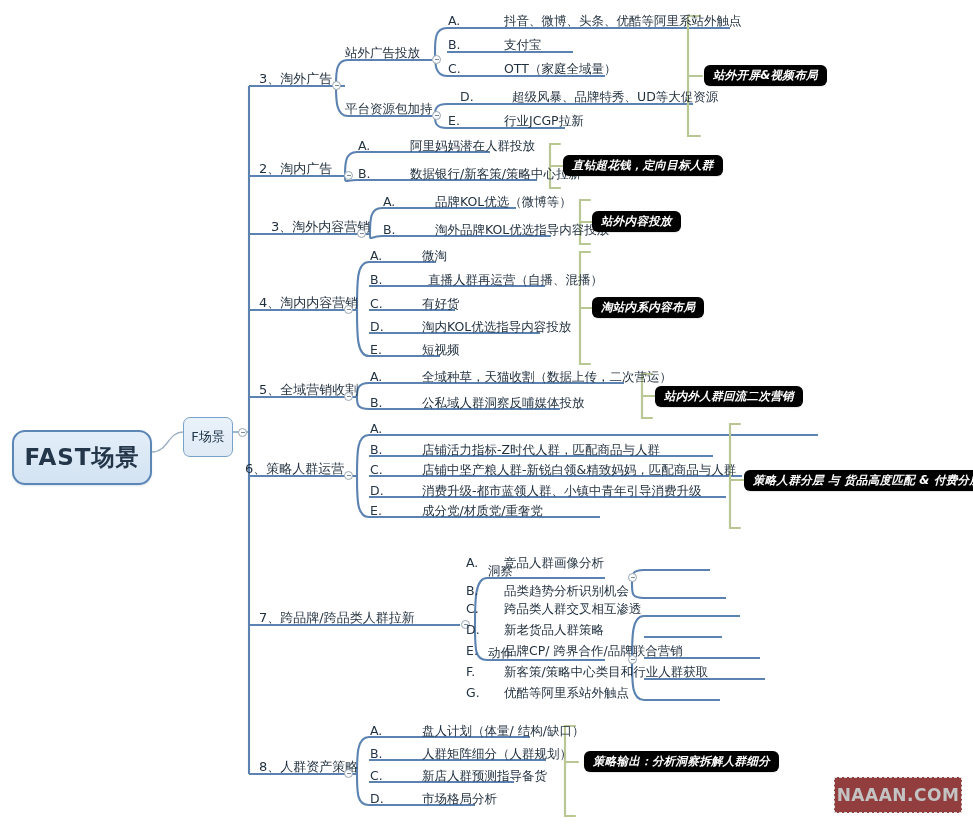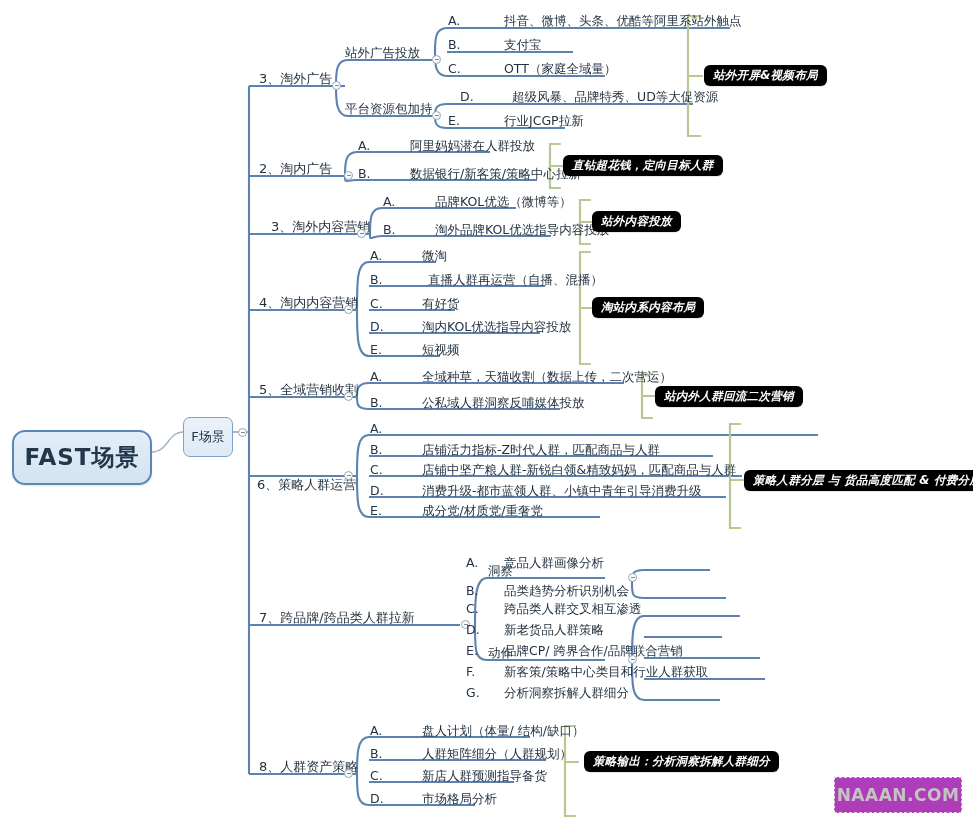--- a/index.html
+++ b/index.html
@@ -88,21 +88,21 @@
     background: #7d8b98;
   }
 
   
   .watermark {
     position: absolute;
     right: 11px; bottom: 12px;
     width: 128px; height: 36px;
     display: flex; align-items: center; justify-content: center;
     border: 1px dashed #d8d8d8;
-    background: #a21caf;
+    background: #7f1d1d;
     color: #b9b9b9;
     font-size: 17px;
     font-weight: 700;
     letter-spacing: .5px;
     opacity: .85;
   }
 </style>
 </head>
 <body>
 
@@ -293,21 +293,21 @@
   <div class="txt cat" style="left:259px; top:383px;">5、全域营销收割</div>
   <div class="toggle" style="left:344px; top:392px;"></div>
 
   <div class="txt letter" style="left:370px; top:370px;">A.</div>
   <div class="txt leaf" style="left:422px; top:370px;">全域种草，天猫收割（数据上传，二次营运）</div>
   <div class="txt letter" style="left:370px; top:396px;">B.</div>
   <div class="txt leaf" style="left:422px; top:396px;">公私域人群洞察反哺媒体投放</div>
 
   <div class="pill" style="left:655px; top:386px;">站内外人群回流二次营销</div>
 
-  <div class="txt cat" style="left:257px; top:462px;margin-top:16px;">6、策略人群运营</div>
+  <div class="txt cat" style="left:245px; top:462px;">6、策略人群运营</div>
   <div class="toggle" style="left:344px; top:471px;"></div>
 
   <div class="txt letter" style="left:370px; top:422px;">A.</div>
   <div class="txt letter" style="left:370px; top:443px;">B.</div>
   <div class="txt leaf" style="left:422px; top:443px;">店铺活力指标-Z时代人群，匹配商品与人群</div>
   <div class="txt letter" style="left:370px; top:463px;">C.</div>
   <div class="txt leaf" style="left:422px; top:463px;">店铺中坚产粮人群-新锐白领&amp;精致妈妈，匹配商品与人群</div>
   <div class="txt letter" style="left:370px; top:484px;">D.</div>
   <div class="txt leaf" style="left:422px; top:484px;">消费升级-都市蓝领人群、小镇中青年引导消费升级</div>
   <div class="txt letter" style="left:370px; top:504px;">E.</div>
@@ -330,21 +330,21 @@
 
   <div class="txt letter" style="left:466px; top:602px;">C.</div>
   <div class="txt leaf" style="left:504px; top:602px;">跨品类人群交叉相互渗透</div>
   <div class="txt letter" style="left:466px; top:623px;">D.</div>
   <div class="txt leaf" style="left:504px; top:623px;">新老货品人群策略</div>
   <div class="txt letter" style="left:466px; top:644px;">E.</div>
   <div class="txt leaf" style="left:504px; top:644px;">品牌CP/ 跨界合作/品牌联合营销</div>
   <div class="txt letter" style="left:466px; top:665px;">F.</div>
   <div class="txt leaf" style="left:504px; top:665px;">新客策/策略中心类目和行业人群获取</div>
   <div class="txt letter" style="left:466px; top:686px;">G.</div>
-  <div class="txt leaf" style="left:504px; top:686px;">分析洞察拆解人群细分</div>
+  <div class="txt leaf" style="left:504px; top:686px;">优酷等阿里系站外触点</div>
 
   <div class="txt cat" style="left:259px; top:760px;">8、人群资产策略</div>
   <div class="toggle" style="left:344px; top:769px;"></div>
 
   <div class="txt letter" style="left:370px; top:724px;">A.</div>
   <div class="txt leaf" style="left:422px; top:724px;">盘人计划（体量/ 结构/缺口）</div>
   <div class="txt letter" style="left:370px; top:747px;">B.</div>
   <div class="txt leaf" style="left:422px; top:747px;">人群矩阵细分（人群规划）</div>
   <div class="txt letter" style="left:370px; top:769px;">C.</div>
   <div class="txt leaf" style="left:422px; top:769px;">新店人群预测指导备货</div>

